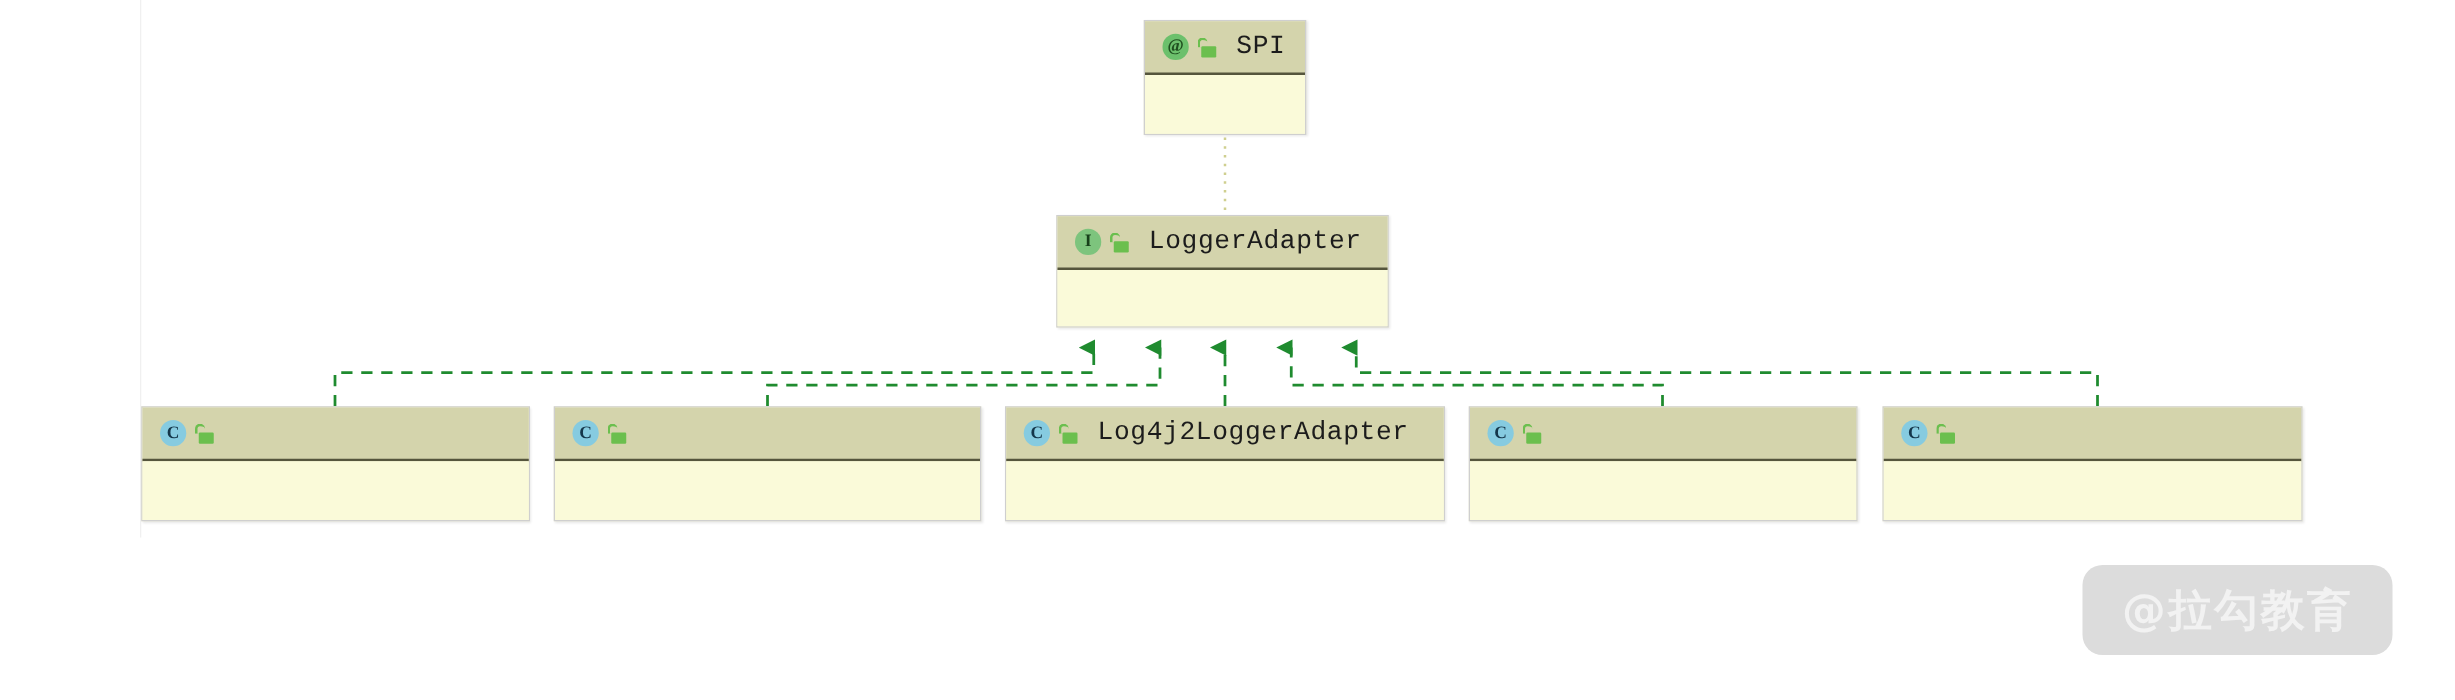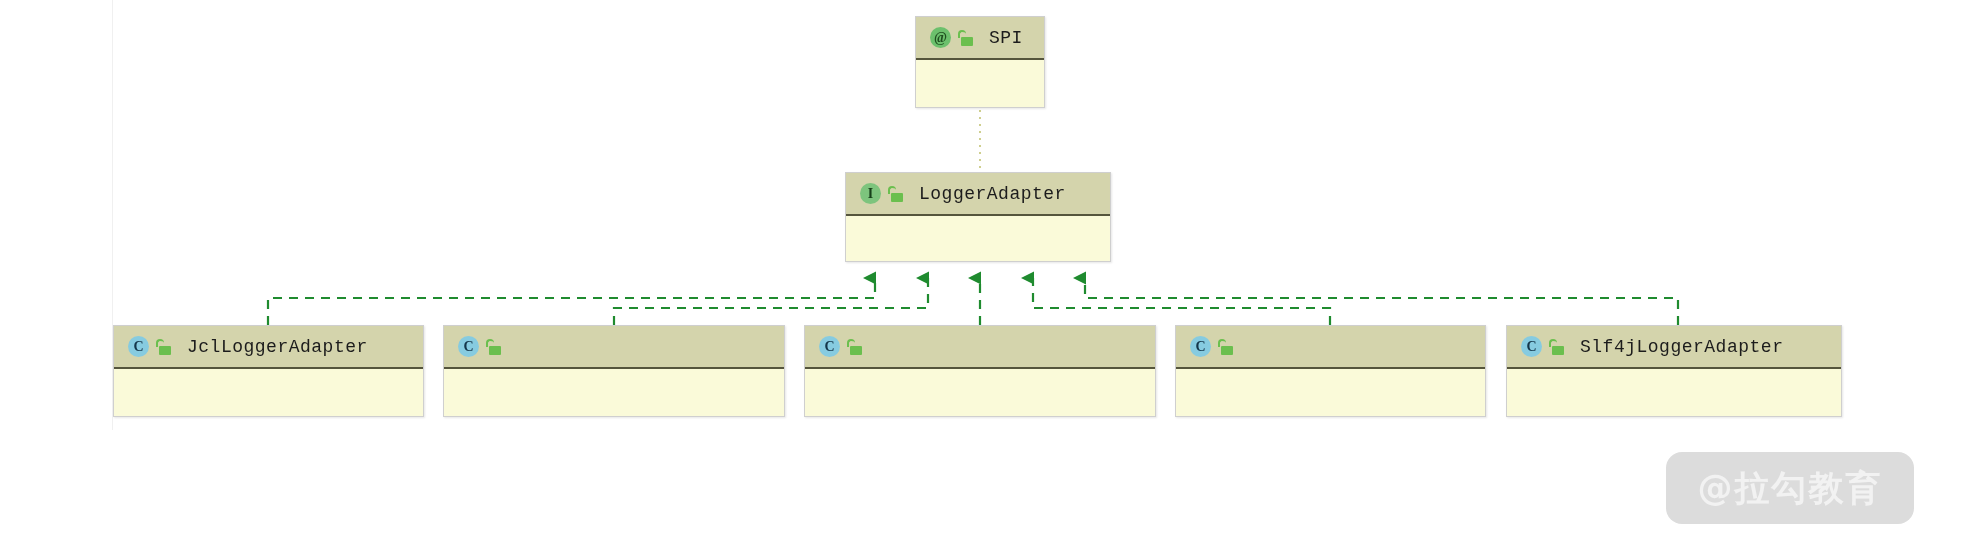--- a/index.html
+++ b/index.html
@@ -50,21 +50,21 @@
     height: 43px;
     white-space: nowrap;
   }
   .uml-body {
     box-sizing: border-box;
     background: #fafad9;
     width: 100%;
   }
   .uml-title {
     font-family: "Liberation Mono", "DejaVu Sans Mono", monospace;
-    font-size: 18px;
+    font-size: 21px;
     color: #1c1c1c;
     letter-spacing: 0.5px;
     margin-left: 16px;
   }
 
   
   .icon-kind {
     flex: 0 0 auto;
     width: 21px;
     height: 21px;
@@ -204,21 +204,20 @@
     <div class="uml-body" style="height:45px;"></div>
   </div>
 
   <div class="uml-node" style="left:113px; top:325px; width:311px;">
     <div class="uml-header">
       <span class="icon-kind klass">C</span>
       <span class="icon-lock">
         <span class="shackle"></span>
           <span class="bodybox"></span>
       </span>
-      <span class="uml-title">JclLoggerAdapter</span>
     </div>
     <div class="uml-body" style="height:47px;"></div>
   </div>
 
   <div class="uml-node" style="left:443px; top:325px; width:342px;">
     <div class="uml-header">
       <span class="icon-kind klass">C</span>
       <span class="icon-lock">
         <span class="shackle"></span>
           <span class="bodybox"></span>
@@ -227,20 +226,21 @@
     <div class="uml-body" style="height:47px;"></div>
   </div>
 
   <div class="uml-node" style="left:804px; top:325px; width:352px;">
     <div class="uml-header">
       <span class="icon-kind klass">C</span>
       <span class="icon-lock">
         <span class="shackle"></span>
           <span class="bodybox"></span>
       </span>
+      <span class="uml-title">Log4j2LoggerAdapter</span>
     </div>
     <div class="uml-body" style="height:47px;"></div>
   </div>
 
   <div class="uml-node" style="left:1175px; top:325px; width:311px;">
     <div class="uml-header">
       <span class="icon-kind klass">C</span>
       <span class="icon-lock">
         <span class="shackle"></span>
           <span class="bodybox"></span>
@@ -249,21 +249,20 @@
     <div class="uml-body" style="height:47px;"></div>
   </div>
 
   <div class="uml-node" style="left:1506px; top:325px; width:336px;">
     <div class="uml-header">
       <span class="icon-kind klass">C</span>
       <span class="icon-lock">
         <span class="shackle"></span>
           <span class="bodybox"></span>
       </span>
-      <span class="uml-title">Slf4jLoggerAdapter</span>
     </div>
     <div class="uml-body" style="height:47px;"></div>
   </div>
 
   <div class="watermark">
     <span>@拉勾教育</span>
   </div>
 
 </div>
 

